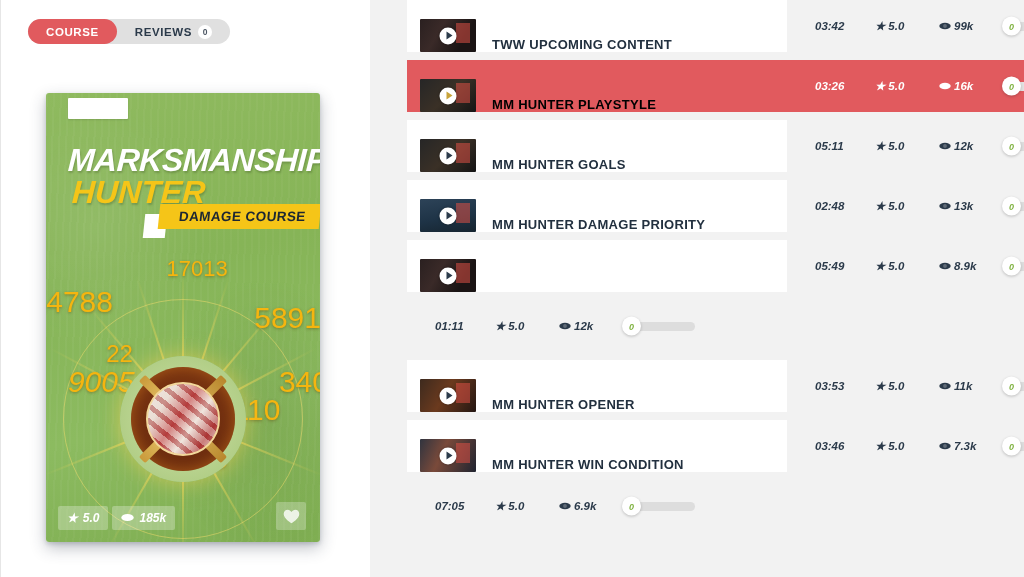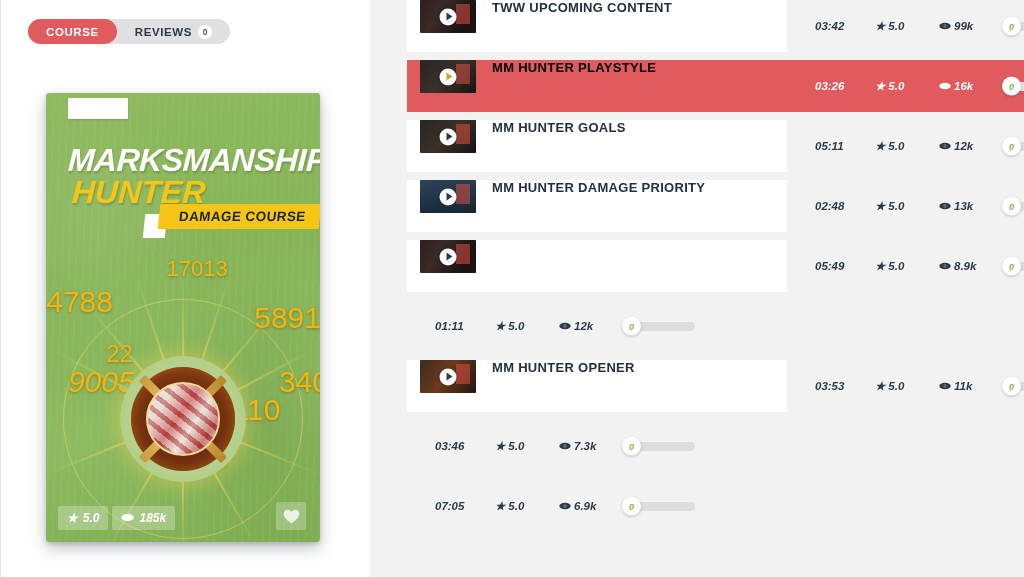--- a/index.html
+++ b/index.html
@@ -201,21 +201,21 @@
   .row {
     position: relative;
     display: flex; align-items: center;
     height: 52px;
     margin-bottom: 8px;
     background: #ffffff;
     cursor: pointer;
   }
   .row.selected { background: #e15a5e; }
   .row-main {
-    display: flex; align-items: flex-start;
+    display: flex; align-items: flex-end;
     flex: 0 0 380px;
     height: 100%;
     padding-left: 13px;
   }
   .thumb {
     position: relative;
     width: 56px; height: 33px;
     border-radius: 1px;
     flex: 0 0 56px;
     overflow: hidden;
@@ -562,20 +562,27 @@
                   <circle cx="6" cy="4" r="1.9" fill="rgba(255,255,255,0.25)"></circle>
                 </svg></span>
               <span>11k</span>
             </div>
             <div class="slider">
               <div class="slider-knob">0</div>
             </div>
           </div>
         </div>
         <div class="row">
+          <div class="row-main">
+            <div class="thumb stage">
+              <div class="thumb-spot"></div>
+              <div class="play"></div>
+            </div>
+            <div class="row-title">MM HUNTER WIN CONDITION</div>
+          </div>
           <div class="row-stats">
             <div class="stat duration">03:46</div>
             <div class="stat rating">
               <span>★</span>
               <span>5.0</span>
             </div>
             <div class="stat views">
               <span><svg width="12" height="8" viewBox="0 0 12 8">
                   <ellipse cx="6" cy="4" rx="5.7" ry="3.2" fill="currentColor"></ellipse>
                   <circle cx="6" cy="4" r="1.9" fill="rgba(255,255,255,0.25)"></circle>

